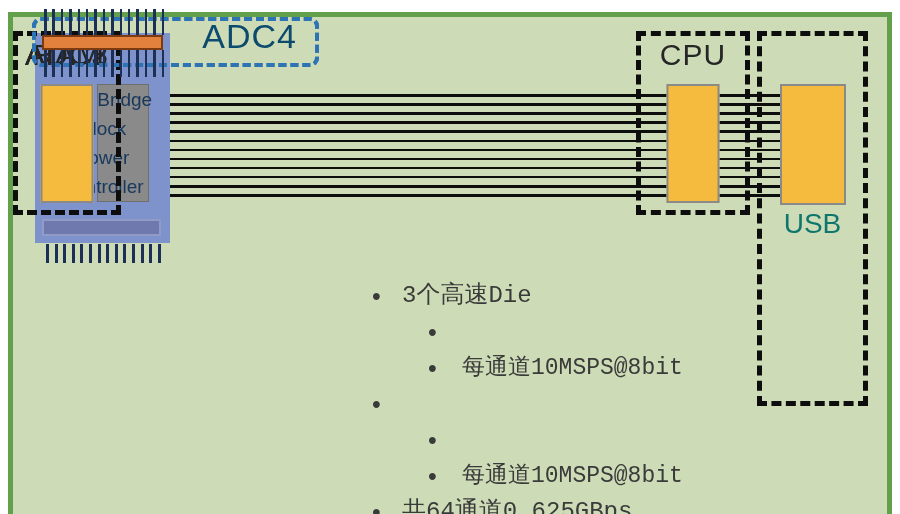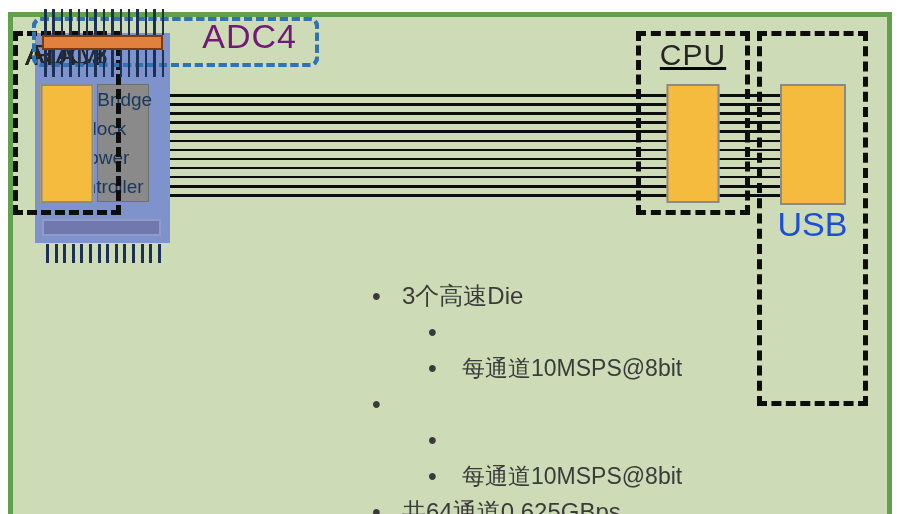--- a/index.html
+++ b/index.html
@@ -62,21 +62,21 @@
   
   .die-box {
     position: absolute; top: 14px; height: 184px; width: 108px;
     border: 5px dashed var(--dash-black, #0d0d0d);
     box-sizing: border-box; z-index: 2;
   }
   .die-box:nth-of-type(1) { left: 159px; }
   .die-box:nth-of-type(2) { left: 276px; }
   .die-box:nth-of-type(3) { left: 391px; }
   .die-box:nth-of-type(4) { left: 507px; }
-  .die-box:nth-of-type(5) { left: 623px; width: 114px; text-decoration: underline; }
+  .die-box:nth-of-type(5) { left: 623px; width: 114px; }
   .die-label {
     text-align: center; font-size: 30px; margin-top: 2px;
     color: #262626; letter-spacing: 1px;
   }
   .die-chip {
     position: absolute; left: 50%; transform: translateX(-50%);
     top: 48px; width: 53px; height: 119px;
     background: var(--die-yellow, #f4bb3e);
     border: 2px solid #8a8a8a; box-sizing: border-box;
     z-index: 3;
@@ -90,22 +90,22 @@
   }
   .usb-chip {
     position: absolute; left: 50%; transform: translateX(-50%);
     top: 48px; width: 66px; height: 121px;
     background: var(--die-yellow, #f4bb3e);
     border: 2px solid #8a8a8a; box-sizing: border-box;
     z-index: 3;
   }
   .usb-label {
     position: absolute; left: 0; top: 168px; width: 100%;
-    text-align: center; font-size: 34px; line-height: 40px;
-    color: #1d4ed8;
+    text-align: center; font-size: 28px; line-height: 40px;
+    color: #0f766e;
   }
   
   .adc-module {
     position: absolute; left: 19px; width: 287px; height: 50px;
     border: 4px dashed var(--dash-blue, #2e74b5);
     border-radius: 9px; box-sizing: border-box; z-index: 2;
   }
   .adc-module:nth-of-type(1) { top: 249px; }
   .adc-module:nth-of-type(2) { top: 312px; }
   .adc-module:nth-of-type(3) { top: 374px; }
@@ -122,30 +122,30 @@
     width: 122px; height: 26px; z-index: 4;
     background: repeating-linear-gradient(90deg, var(--pin-navy, #1c2f55) 0 2.5px, transparent 2.5px 8.4px);
   }
   .adc-ticks-bottom {
     position: absolute; left: 8px; top: 29px;
     width: 122px; height: 27px; z-index: 4;
     background: repeating-linear-gradient(90deg, var(--pin-navy, #1c2f55) 0 2.5px, transparent 2.5px 8.4px);
   }
   .adc-label {
     position: absolute; right: 18px; top: -4px;
-    font-size: 34px; color: #701a75; letter-spacing: 1px;
+    font-size: 34px; color: #0c4a6e; letter-spacing: 1px;
   }
   
   .notes {
     position: absolute; left: 337px; top: 262px;
     z-index: 2; color: #3a3a3a;
   }
   .note { display: flex; align-items: flex-start; height: 36px; }
   .note .dot { flex: 0 0 auto; font-size: 25px; line-height: 34px; }
-  .note .txt { line-height: 34px; }
+  .note .txt { line-height: 34px; font-family: Liberation Mono, monospace; }
   .note.lv1 { padding-left: 22px; font-size: 24px; }
   .note.lv1 .dot { width: 30px; }
   .note.lv2 { padding-left: 78px; font-size: 23px; }
   .note.lv2 .dot { width: 34px; }
 </style>
 </head>
 <body>
 
 <div class="panel">
 

